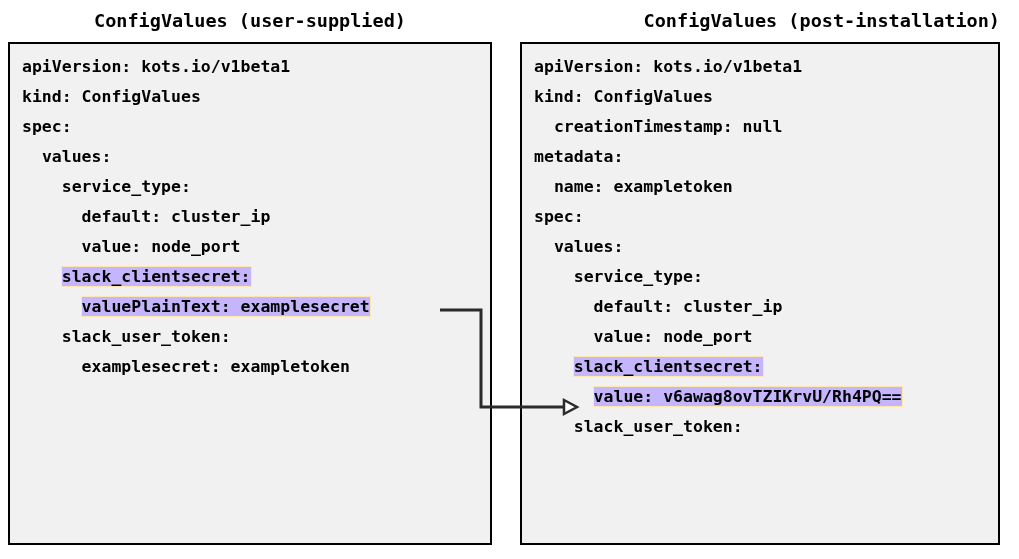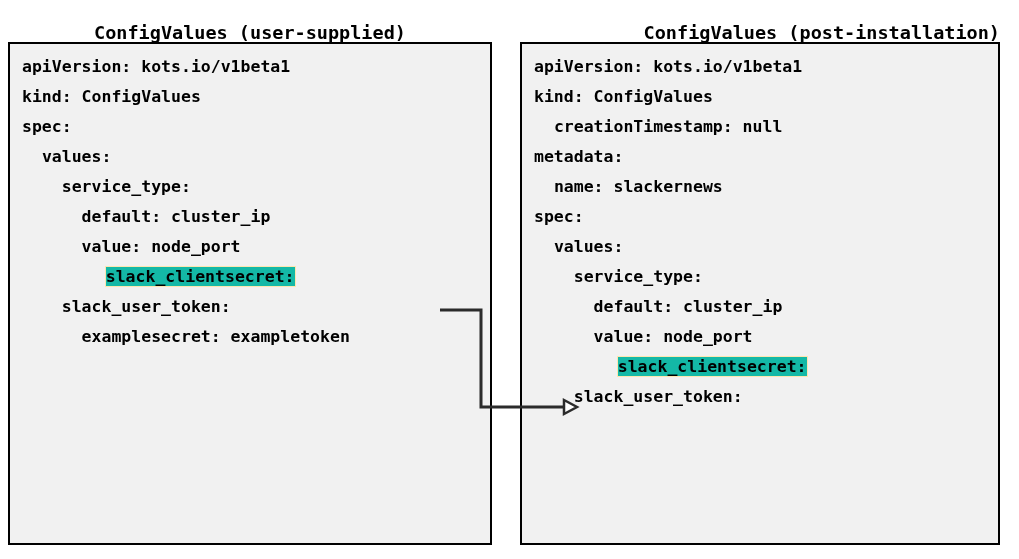--- a/index.html
+++ b/index.html
@@ -27,21 +27,20 @@
     top: 8px;
     height: 26px;
     line-height: 26px;
     font-family: "DejaVu Sans Mono", "Liberation Mono", monospace;
     font-size: 18.5px;
     font-weight: bold;
     color: #000000;
     text-align: center;
     white-space: pre;
     letter-spacing: 0px;
-    margin-top: 12px;
   }
   #title-left  { left: 8px;   width: 484px; }
   #title-right { left: 520px; width: 480px; text-align: right; }
 
   
   .panel {
     position: absolute;
     top: 42px;
     height: 503px;
     background: #f1f1f1;
@@ -69,23 +68,22 @@
     white-space: pre;
   }
 
   .code-line > .seg {
     display: inline;
     white-space: pre;
     text-align: center;
   }
 
   .code-line.hl > .seg {
-    background: #14b8a6;
+    background: #c4b5fd;
     box-shadow: 0 0 0 1px #fde6b0;
-    margin-left: 44px;
   }
 
   
   #connector {
     position: absolute;
     left: 0;
     top: 0;
     width: 1019px;
     height: 559px;
     pointer-events: none;
@@ -101,40 +99,42 @@
   <div class="panel" id="panel-left">
     <div class="code-block" id="code-left">
         <div class="code-line"><span class="seg">apiVersion: kots.io/v1beta1</span></div>
         <div class="code-line"><span class="seg">kind: ConfigValues</span></div>
         <div class="code-line"><span class="seg">spec:</span></div>
         <div class="code-line"><span>  </span><span class="seg">values:</span></div>
         <div class="code-line"><span>    </span><span class="seg">service_type:</span></div>
         <div class="code-line"><span>      </span><span class="seg">default: cluster_ip</span></div>
         <div class="code-line"><span>      </span><span class="seg">value: node_port</span></div>
         <div class="code-line hl"><span>    </span><span class="seg">slack_clientsecret:</span></div>
+        <div class="code-line hl"><span>      </span><span class="seg">valuePlainText: examplesecret</span></div>
         <div class="code-line"><span>    </span><span class="seg">slack_user_token:</span></div>
         <div class="code-line"><span>      </span><span class="seg">examplesecret: exampletoken</span></div>
       </div>
   </div>
 
   <div class="panel-title" id="title-right">ConfigValues (post-installation)</div>
 
   <div class="panel" id="panel-right">
     <div class="code-block" id="code-right">
         <div class="code-line"><span class="seg">apiVersion: kots.io/v1beta1</span></div>
         <div class="code-line"><span class="seg">kind: ConfigValues</span></div>
         <div class="code-line"><span>  </span><span class="seg">creationTimestamp: null</span></div>
         <div class="code-line"><span class="seg">metadata:</span></div>
-        <div class="code-line"><span>  </span><span class="seg">name: slackernews</span></div>
+        <div class="code-line"><span>  </span><span class="seg">name: exampletoken</span></div>
         <div class="code-line"><span class="seg">spec:</span></div>
         <div class="code-line"><span>  </span><span class="seg">values:</span></div>
         <div class="code-line"><span>    </span><span class="seg">service_type:</span></div>
         <div class="code-line"><span>      </span><span class="seg">default: cluster_ip</span></div>
         <div class="code-line"><span>      </span><span class="seg">value: node_port</span></div>
         <div class="code-line hl"><span>    </span><span class="seg">slack_clientsecret:</span></div>
+        <div class="code-line hl"><span>      </span><span class="seg">value: v6awag8ovTZIKrvU/Rh4PQ==</span></div>
         <div class="code-line"><span>    </span><span class="seg">slack_user_token:</span></div>
         <div class="code-line"><span>      </span></div>
       </div>
   </div>
 
   <svg id="connector" viewBox="0 0 1019 559" width="1019" height="559" xmlns="http://www.w3.org/2000/svg">
     <polyline points="440,310 481,310 481,407 565,407" fill="none" stroke="#2b2b2b" stroke-width="3" stroke-linejoin="miter" stroke-linecap="butt"></polyline>
     <polygon points="564,400 577,407 564,414" fill="#ffffff" stroke="#2b2b2b" stroke-width="2.5" stroke-linejoin="miter"></polygon>
   </svg>
 

